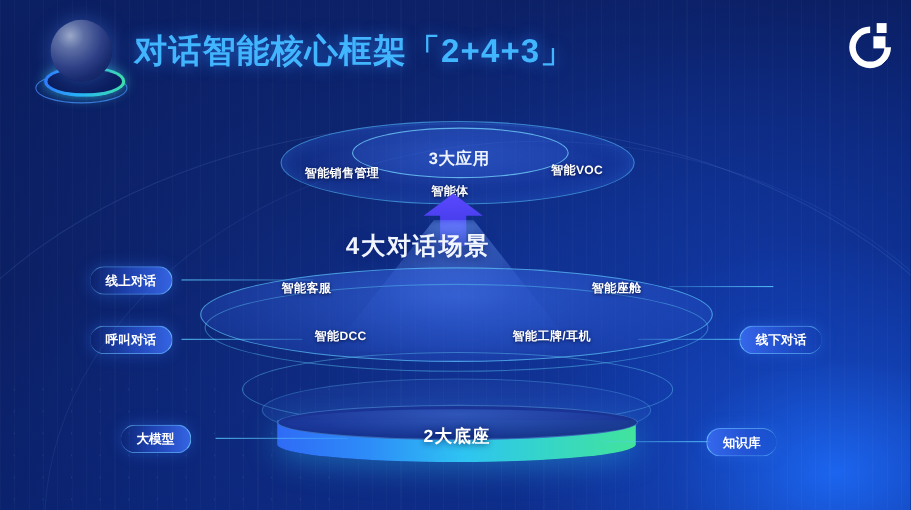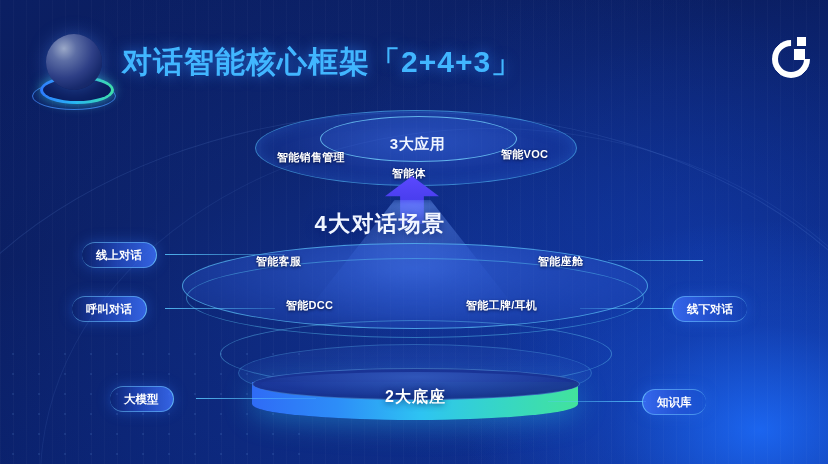--- a/index.html
+++ b/index.html
@@ -39,21 +39,21 @@
   }
   .bigarc2{
     position:absolute;
     left:40px;top:128px;width:900px;height:700px;
     border-radius:50%;
     border:1px solid rgba(130,180,255,.09);
     pointer-events:none;
   }
 
   
-  .header{position:absolute;left:0;top:16px;width:828px;height:100px;}
+  .header{position:absolute;left:0;top:0;width:828px;height:100px;}
   .logo-orb{position:absolute;left:30px;top:16px;width:84px;height:84px;}
   .orb-ball{
     position:absolute;left:16px;top:2px;width:56px;height:56px;border-radius:50%;
     background:radial-gradient(circle at 32% 26%, #9aa8c8 0%, #5d6ea5 22%, #2e3f86 52%, #182a6d 72%, #121f55 100%);
     box-shadow:0 0 18px rgba(90,150,255,.35);
   }
   .orb-ring{
     position:absolute;left:10px;top:44px;width:68px;height:22px;border-radius:50%;
     border:3px solid transparent;
     background:
@@ -201,21 +201,21 @@
     border-top:1px solid rgba(110,200,255,.55);
     border-bottom:1px solid rgba(110,200,255,.55);
   }
   .connector{
     position:absolute;height:1px;
     background:linear-gradient(90deg, rgba(90,200,255,.85) 0%, rgba(90,200,255,.25) 100%);
   }
   .connector.rev{background:linear-gradient(270deg, rgba(90,200,255,.85) 0%, rgba(90,200,255,.25) 100%);}
 
   .p-online{left:82px;top:242px;}
-  .p-call{left:72px;top:296px;}
+  .p-call{left:82px;top:296px;}
   .p-model{left:110px;top:386px;}
   .p-car{left:700px;top:248px;}
   .p-offline{left:672px;top:296px;}
   .p-kb{left:642px;top:389px;}
 
   .c-online{left:165px;top:254px;width:120px;}
   .c-call{left:165px;top:308px;width:110px;}
   .c-model{left:196px;top:398px;width:120px;}
   .c-car{left:608px;top:260px;width:95px;}
   .c-offline{left:580px;top:308px;width:95px;}

